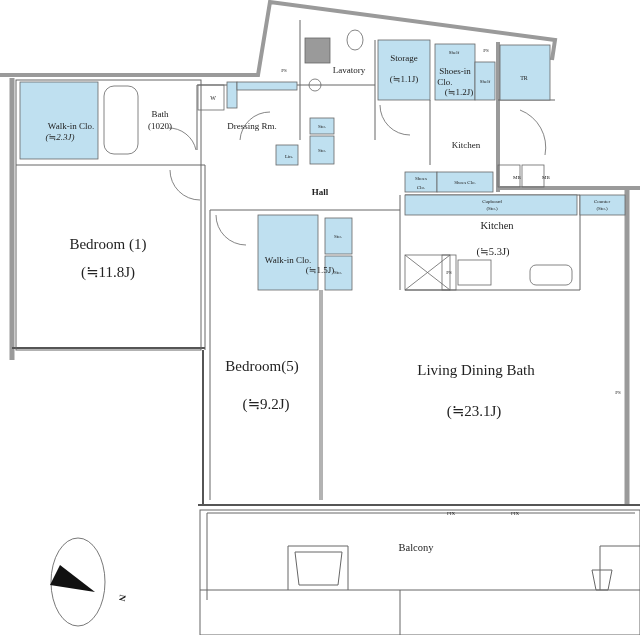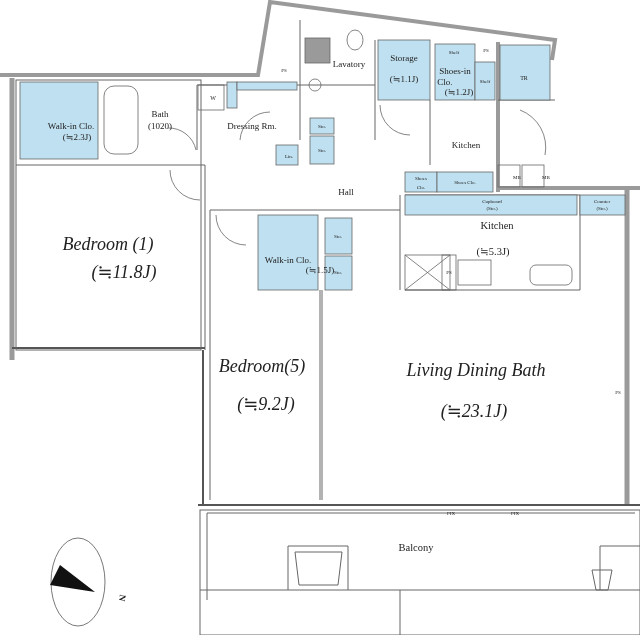--- a/index.html
+++ b/index.html
@@ -1,19 +1,19 @@
 <!DOCTYPE html>
 <html><head>
 <meta charset="utf-8">
 <style>
   html,body{margin:0;padding:0;background:#fff;}
   body{width:640px;height:635px;position:relative;overflow:hidden;font-family:"Liberation Serif","DejaVu Serif",serif;color:#222;}
   #plan{position:absolute;left:0;top:0;width:640px;height:635px;}
   .lbl{position:absolute;white-space:nowrap;text-align:center;transform:translate(-50%,-50%);line-height:1;}
-  .big{font-size:18px;font-style:italic;}
+  .big{font-size:15px;}
   .mid{font-size:10.5px;}
   .sm{font-size:9px;}
   .xs{font-size:6px;}
   .xxs{font-size:5px;}
 </style>
 </head>
 <body>
 
 <svg id="plan" viewBox="0 0 640 635" xmlns="http://www.w3.org/2000/svg">
   <g fill="none" stroke="#666" stroke-width="1">
@@ -97,43 +97,43 @@
     <path d="M520,110 A40,40 0 0,1 545,155"></path>
   </g>
 
   <g>
     <ellipse cx="78" cy="582" rx="44" ry="27" transform="rotate(90 78 582)" fill="none" stroke="#555" stroke-width="0.8"></ellipse>
     <polygon points="60,565 50,585 95,592" fill="#111"></polygon>
   </g>
 </svg>
 
 <div class="lbl big" style="left:108px;top:244px;">Bedroom (1)</div>
-<div class="lbl big" style="left:108px;top:272px;margin-left:16px;">(≒11.8J)</div>
+<div class="lbl big" style="left:108px;top:272px;">(≒11.8J)</div>
 <div class="lbl big" style="left:262px;top:366px;">Bedroom(5)</div>
 <div class="lbl big" style="left:266px;top:404px;">(≒9.2J)</div>
 <div class="lbl big" style="left:476px;top:370px;">Living Dining Bath</div>
 <div class="lbl big" style="left:474px;top:411px;">(≒23.1J)</div>
 <div class="lbl mid" style="left:477px;top:226px;margin-left:20px;">Kitchen</div>
 <div class="lbl mid" style="left:493px;top:252px;">(≒5.3J)</div>
 <div class="lbl sm" style="left:71px;top:126px;">Walk-in Clo.</div>
-<div class="lbl sm" style="left:77px;top:137px;">(≒2.3J)</div>
+<div class="lbl sm" style="left:60px;top:137px;font-style:italic;">(≒2.3J)</div>
 <div class="lbl sm" style="left:288px;top:260px;">Walk-in Clo.</div>
 <div class="lbl sm" style="left:288px;top:270px;margin-left:32px;">(≒1.5J)</div>
 <div class="lbl sm" style="left:160px;top:114px;">Bath</div>
 <div class="lbl sm" style="left:160px;top:126px;">(1020)</div>
 <div class="lbl sm" style="left:252px;top:126px;">Dressing Rm.</div>
-<div class="lbl sm" style="left:349px;top:64px;">Lavatory</div>
+<div class="lbl sm" style="left:349px;top:70px;">Lavatory</div>
 <div class="lbl sm" style="left:404px;top:58px;">Storage</div>
 <div class="lbl sm" style="left:404px;top:79px;">(≒1.1J)</div>
 <div class="lbl sm" style="left:455px;top:71px;">Shoes-in</div>
 <div class="lbl sm" style="left:445px;top:82px;">Clo.</div>
 <div class="lbl sm" style="left:459px;top:92px;">(≒1.2J)</div>
 <div class="lbl xs" style="left:524px;top:78px;">TR</div>
 <div class="lbl sm" style="left:466px;top:145px;">Kitchen</div>
-<div class="lbl sm" style="left:346px;top:192px;">Hall</div>
+<div class="lbl sm" style="left:320px;top:192px;font-weight:bold;">Hall</div>
 <div class="lbl mid" style="left:416px;top:548px;">Balcony</div>
 
 <div class="lbl xxs" style="left:284px;top:70px;">PS</div>
 <div class="lbl xs" style="left:213px;top:98px;">W</div>
 <div class="lbl xxs" style="left:289px;top:156px;">Lin.</div>
 <div class="lbl xxs" style="left:322px;top:126px;">Sto.</div>
 <div class="lbl xxs" style="left:322px;top:150px;">Sto.</div>
 <div class="lbl xxs" style="left:338px;top:236px;">Sto.</div>
 <div class="lbl xxs" style="left:338px;top:272px;">Sto.</div>
 <div class="lbl xxs" style="left:454px;top:52px;">Shelf</div>

